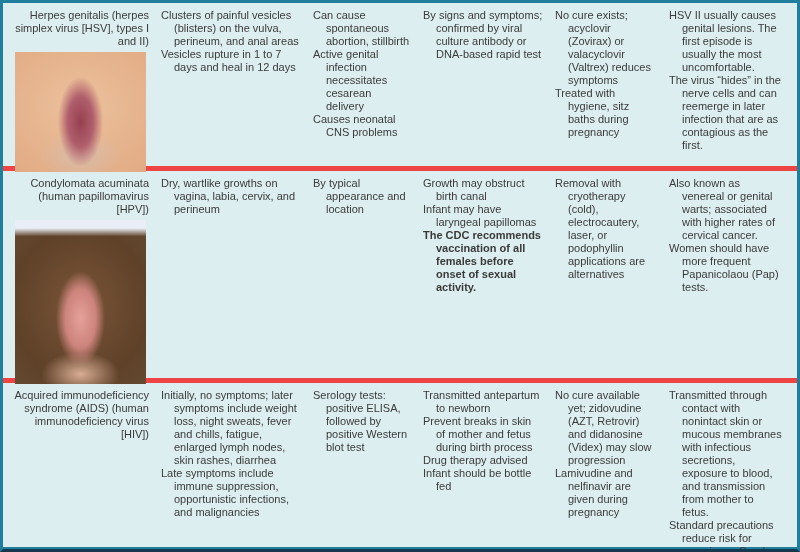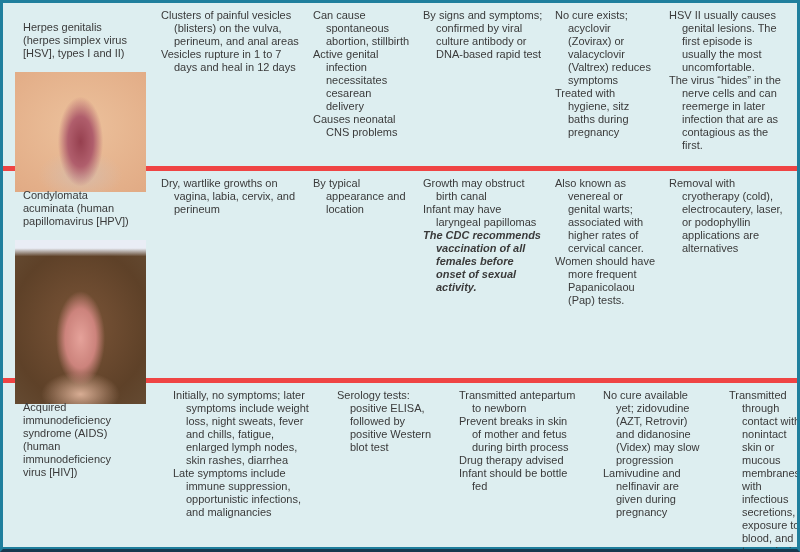--- a/index.html
+++ b/index.html
@@ -17,25 +17,25 @@
   }
   .row{
     display:grid;
     grid-template-columns:150px 152px 110px 132px 114px 1fr;
     box-sizing:border-box;
     padding:6px 4px 0 6px;
   }
   .row + .row{border-top:5px solid #ef4444;}
   .r0{height:163px;}
   .r1{height:212px;}
-  .r2{height:165px;gap:12px;}
+  .r2{height:165px;}
   .cell{padding:0 10px 0 2px;box-sizing:border-box;}
   .para{margin:0 0 0 13px;text-indent:-13px;}
-  .cell.col-condition .para{margin:12px;text-indent:0;text-align:left;}
-  .bold{font-weight:bold;font-style:italic;}
+  .cell.col-condition .para{margin:0;text-indent:0;text-align:right;}
+  .bold{font-weight:bold;}
   .photo{
     width:131px;height:120px;
     margin:4px 0 0 4px;
   }
   .photo-herpes{
     background:
       radial-gradient(ellipse 24% 52% at 50% 58%, #96404f 0%, #b05e6c 40%, rgba(176,94,108,0) 72%),
       radial-gradient(ellipse 46% 30% at 50% 86%, #d8bba8 0%, rgba(216,187,168,0) 70%),
       radial-gradient(ellipse 130% 120% at 50% 45%, #ecc19c 0%, #e2ac86 55%, #d49a78 100%);
   }
@@ -87,26 +87,26 @@
         <p class="para">Dry, wartlike growths on vagina, labia, cervix, and perineum</p>
       </div>
       <div class="cell col-diagnosis">
         <p class="para">By typical appearance and location</p>
       </div>
       <div class="cell col-pregnancy-implications">
         <p class="para">Growth may obstruct birth canal</p>
         <p class="para">Infant may have laryngeal papillomas</p>
         <p class="para bold">The CDC recommends vaccination of all females before onset of sexual activity.</p>
       </div>
+      <div class="cell col-treatment">
+        <p class="para">Removal with cryotherapy (cold), electrocautery, laser, or podophyllin applications are alternatives</p>
+      </div>
       <div class="cell col-comments">
         <p class="para">Also known as venereal or genital warts; associated with higher rates of cervical cancer.</p>
         <p class="para">Women should have more frequent Papanicolaou (Pap) tests.</p>
-      </div>
-      <div class="cell col-treatment">
-        <p class="para">Removal with cryotherapy (cold), electrocautery, laser, or podophyllin applications are alternatives</p>
       </div>
     </div>
     <div class="row r2">
       <div class="cell col-condition">
         <p class="para">Acquired immunodeficiency syndrome (AIDS) (human immunodeficiency virus [HIV])</p>
       </div>
       <div class="cell col-signs-symptoms">
         <p class="para">Initially, no symptoms; later symptoms include weight loss, night sweats, fever and chills, fatigue, enlarged lymph nodes, skin rashes, diarrhea</p>
         <p class="para">Late symptoms include immune suppression, opportunistic infections, and malignancies</p>
       </div>

